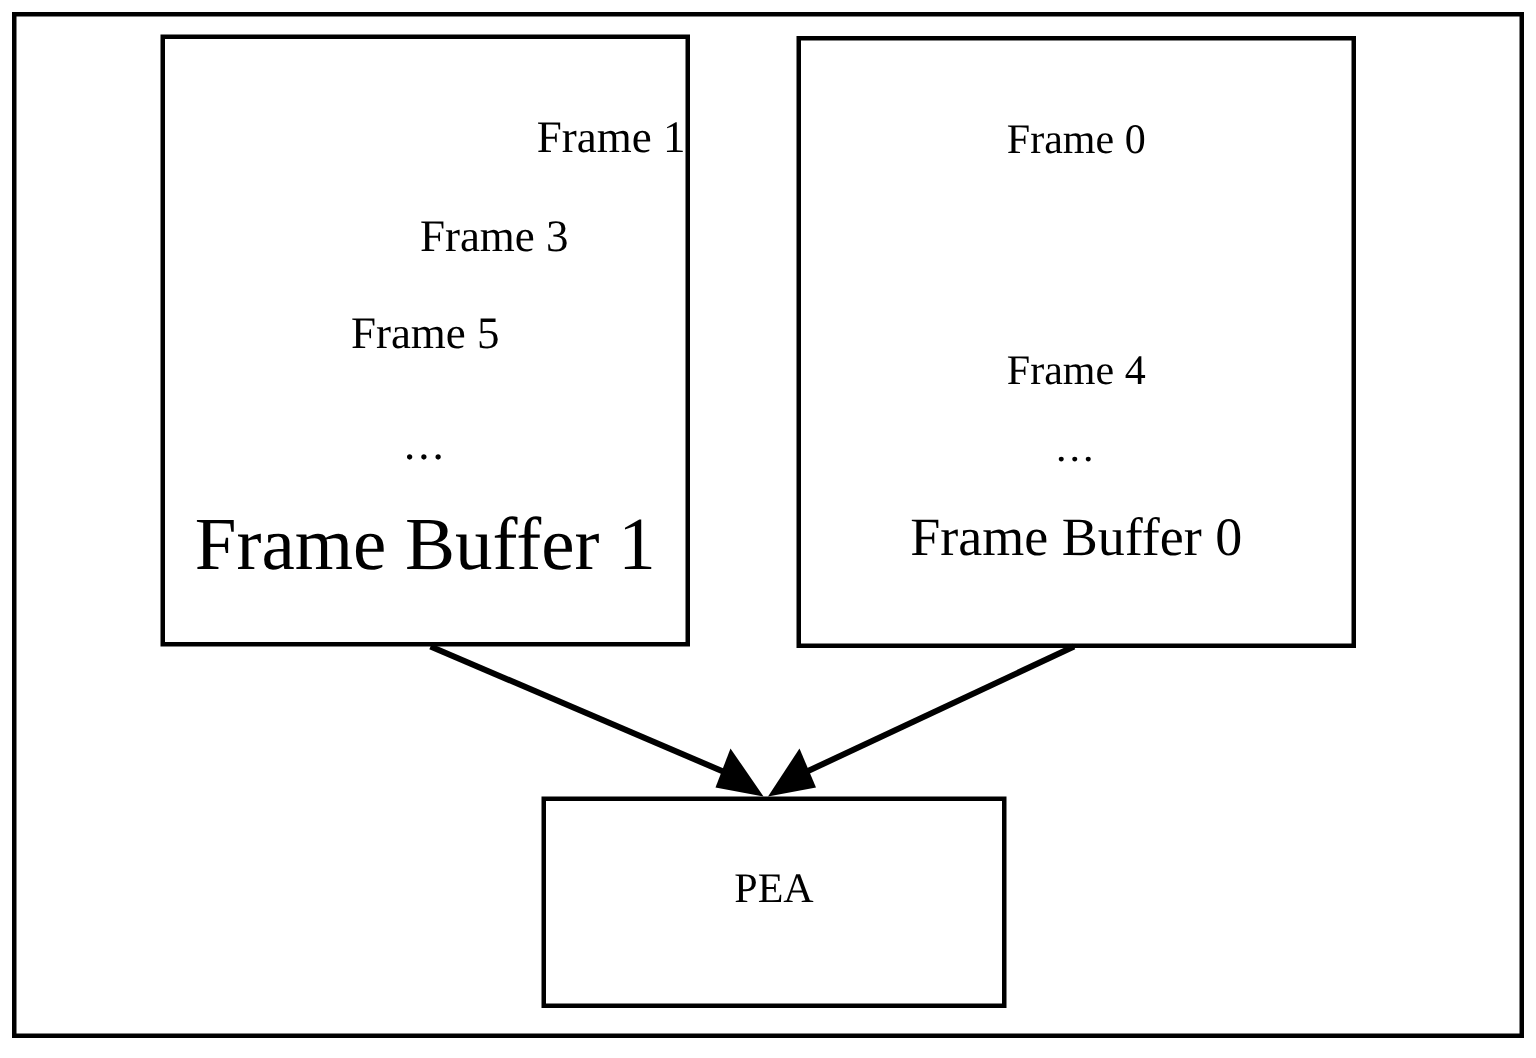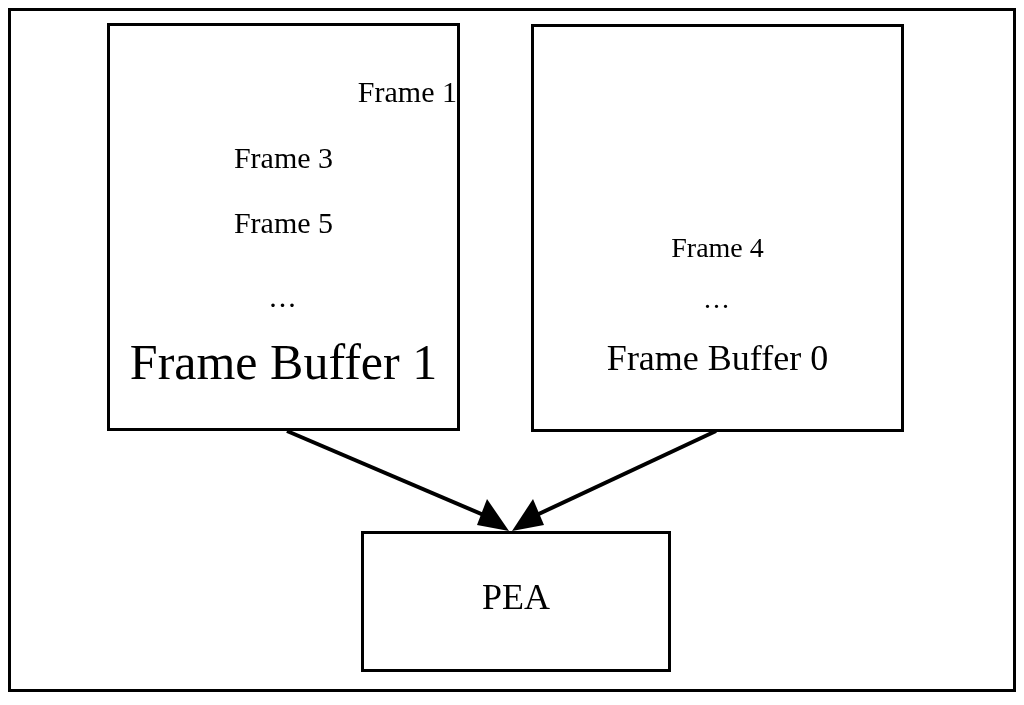--- a/index.html
+++ b/index.html
@@ -82,40 +82,40 @@
   .ellipsis-line-right {
     font-size: 28px;
     letter-spacing: 2px;
   }
 
   .buffer-label-left  { font-size: 50px; }
   .buffer-label-right { font-size: 36px; }
 
   
   #fb1-line-0 { top: 51px; text-align: right; }
-  #fb1-line-1 { top: 117px; }
+  #fb1-line-1 { top: 117px; padding-left: 46px; }
   #fb1-line-2 { top: 182px; text-align: center; }
   #fb1-line-3 { top: 256px; }
   #fb1-label  { top: 311px; }
 
   
   #fb0-line-0 { top: 53px; }
   #fb0-line-1 { top: 119px; }
   #fb0-line-2 { top: 187px; margin-top: 20px; }
   #fb0-line-3 { top: 258px; }
   #fb0-label  { top: 313px; }
 
   
   #pea-label {
     position: absolute;
     left: 0;
     top: 45px;
     width: 100%;
     text-align: center;
-    font-size: 36px;
+    font-size: 28px;
     line-height: 1;
     white-space: nowrap;
   }
 
   
   #arrow-layer {
     position: absolute;
     left: 0;
     top: 0;
     width: 1024px;
@@ -132,20 +132,21 @@
 
   <div class="node-box" id="frame-buffer-1-box">
     <div class="box-line frame-line-left" id="fb1-line-0">Frame 1</div>
     <div class="box-line frame-line-left" id="fb1-line-1">Frame 3</div>
     <div class="box-line frame-line-left" id="fb1-line-2">Frame 5</div>
     <div class="box-line ellipsis-line" id="fb1-line-3">...</div>
     <div class="box-line buffer-label-left" id="fb1-label">Frame Buffer 1</div>
   </div>
 
   <div class="node-box" id="frame-buffer-0-box">
+    <div class="box-line frame-line-right" id="fb0-line-0">Frame 0</div>
     <div class="box-line frame-line-right" id="fb0-line-2">Frame 4</div>
     <div class="box-line ellipsis-line-right" id="fb0-line-3">...</div>
     <div class="box-line buffer-label-right" id="fb0-label">Frame Buffer 0</div>
   </div>
 
   <div class="node-box" id="pea-box">
     <div id="pea-label">PEA</div>
   </div>
 
   <svg id="arrow-layer" viewBox="0 0 1024 705" width="1024" height="705">

